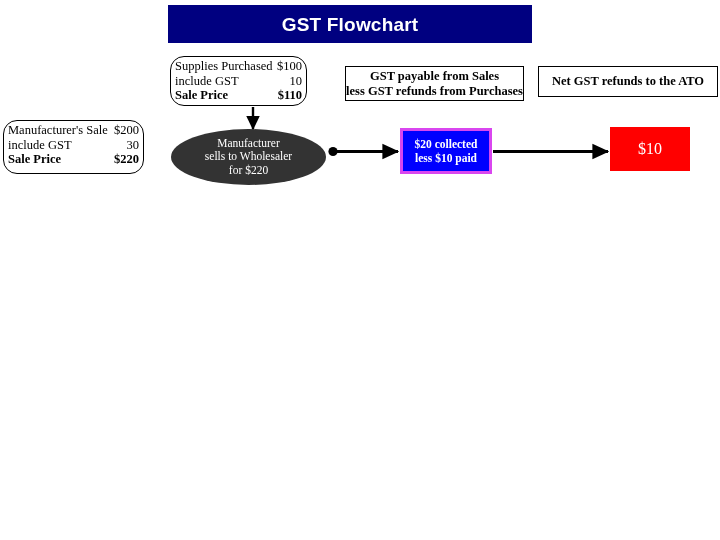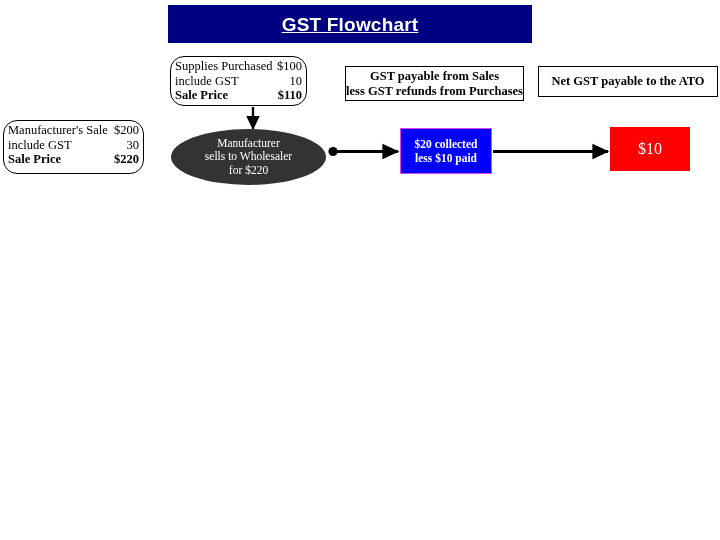--- a/index.html
+++ b/index.html
@@ -37,21 +37,20 @@
     align-items: center;
     justify-content: center;
   }
   .title-banner .title-text {
     color: #ffffff;
     font-family: "Liberation Sans", "DejaVu Sans", sans-serif;
     font-size: 19px;
     font-weight: bold;
     letter-spacing: 0.2px;
     line-height: 1;
-    text-decoration: underline;
   }
 
   
   .note-box {
     position: absolute;
     background: #ffffff;
     border: 1px solid #000000;
     box-sizing: border-box;
     color: #000000;
   }
@@ -136,21 +135,21 @@
   .ellipse-node .ellipse-line {
     font-size: 11.5px;
     font-weight: normal;
     line-height: 13.5px;
     white-space: nowrap;
   }
 
   
   .color-box {
     position: absolute;
-    border: 1px solid #d946ef;
+    border: 3px solid #d946ef;
     box-sizing: border-box;
     display: flex;
     flex-direction: column;
     align-items: center;
     justify-content: center;
     text-align: center;
     color: #ffffff;
   }
   #blue-box {
     left: 400px;
@@ -213,21 +212,21 @@
       <span class="ledger-value">$110</span>
     </div>
   </div>
 
   <div class="note-box caption-box" id="gst-payable-box">
     <span class="caption-line">GST payable from Sales</span>
     <span class="caption-line">less GST refunds from Purchases</span>
   </div>
 
   <div class="note-box caption-box" id="net-gst-box">
-    <span class="caption-line">Net GST payable to the ATO</span>
+    <span class="caption-line">Net GST refunds to the ATO</span>
   </div>
 
   <div class="note-box ledger-box" id="manufacturer-price-box">
     <div class="ledger-row">
       <span class="ledger-label">Manufacturer's Sale</span>
       <span class="ledger-value">$200</span>
     </div>
     <div class="ledger-row">
       <span class="ledger-label">include GST</span>
       <span class="ledger-value">30</span>

